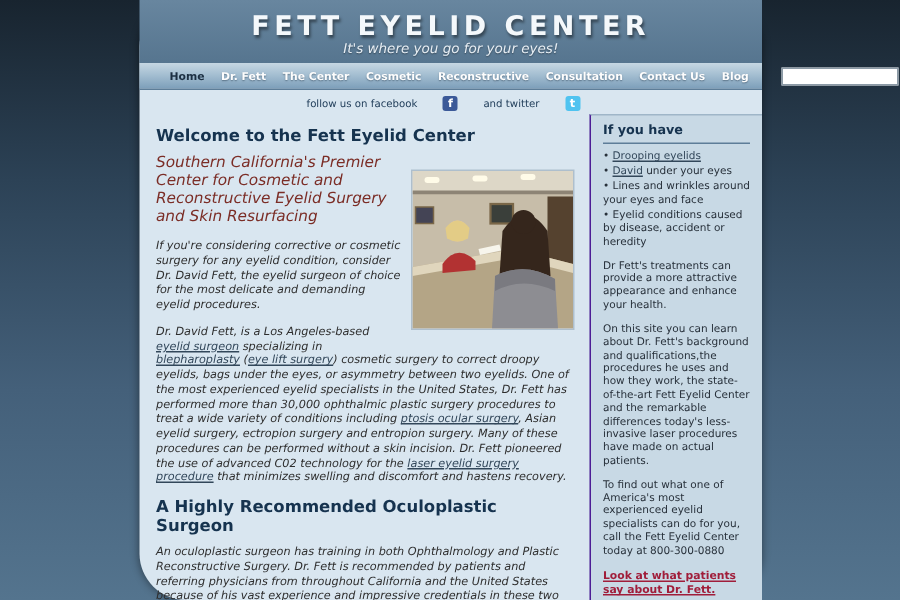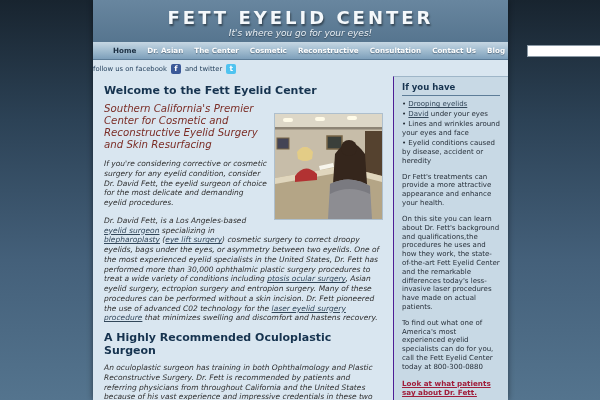--- a/index.html
+++ b/index.html
@@ -1,37 +1,37 @@
 <!DOCTYPE html>
 <html><head>
 <meta charset="utf-8">
 <style>
   html,body{margin:0;padding:0;}
   body{font-family:"DejaVu Sans","Liberation Sans",sans-serif;}
   .stage{position:relative;width:600px;height:400px;overflow:hidden;
          background:linear-gradient(180deg,#18242f 0%,#2c4256 30%,#44607a 65%,#54748e 100%);}
   .page{position:absolute;left:93px;top:0;width:415px;height:400px;
-        background:#d9e6f0;box-shadow:0 0 6px rgba(0,0,0,.45);}
+        background:#d9e6f0;box-shadow:0 0 6px rgba(0,0,0,.45);border-radius:31px;}
   
   .hdr{height:42px;background:linear-gradient(180deg,#68869f,#56758f);
        text-align:center;color:#f4f8fb;}
   .hdr h1{margin:0;padding-top:7px;font-size:18px;letter-spacing:3px;font-weight:bold;
           text-shadow:1px 2px 2px rgba(0,0,0,.45);}
   .hdr .tag{font-size:9px;font-style:italic;color:#e8eff5;text-shadow:0 1px 1px rgba(0,0,0,.4);}
   
   .nav{height:18px;display:flex;align-items:center;gap:11px;padding:0 6px 0 20px;
        background:linear-gradient(180deg,#c6d7e3 0%,#a5bfd2 45%,#7d9fba 100%);
        border-bottom:1px solid #5d7d98;box-sizing:border-box;}
   .nav a{font-size:7.2px;font-weight:bold;color:#fdfdfd;text-decoration:none;cursor:pointer;
          text-shadow:0 1px 1px rgba(40,60,80,.55);white-space:nowrap;}
   .nav a.active{color:#1c2f42;text-shadow:none;}
   .nav .sp{flex:1;}
   .nav input{width:72px;height:10px;font-size:7px;border:1px solid #8b9aa6;background:#fff;padding:0 2px;}
   
-  .social{display:flex;justify-content:flex-start;align-items:center;gap:4px;
+  .social{display:flex;justify-content:center;align-items:center;gap:17px;
           padding:4px 10px 2px 0;font-size:6.8px;color:#24405c;}
   .badge{display:inline-block;width:10px;height:10px;border-radius:2px;color:#fff;
          font-size:7.5px;font-weight:bold;text-align:center;line-height:10px;cursor:pointer;}
   .badge.fb{background:#3b5998;}
   .badge.tw{background:#4fc3f0;}
   
   .cols{display:flex;align-items:flex-start;height:322px;}
   .main{width:300px;box-sizing:border-box;padding:4px 10px 0 11px;color:#2e2e2e;}
   .main h2{margin:4px 0 6px;font-size:11px;color:#16334f;}
   .main .sub{margin:2px 0 8px;font-size:10.2px;line-height:1.18;font-style:italic;
@@ -60,21 +60,21 @@
 <div class="stage">
   <div class="page">
 
     <header class="hdr">
       <h1>FETT EYELID CENTER</h1>
       <div class="tag">It's where you go for your eyes!</div>
     </header>
 
     <nav class="nav">
       <a class="active">Home</a>
-      <a>Dr. Asian</a>
+      <a>Dr. Fett</a>
       <a>The Center</a>
       <a>Cosmetic</a>
       <a>Reconstructive</a>
       <a>Consultation</a>
       <a>Contact Us</a>
       <a>Blog</a>
       <span class="sp"></span>
       <input value="" style="">
 
     </nav>

